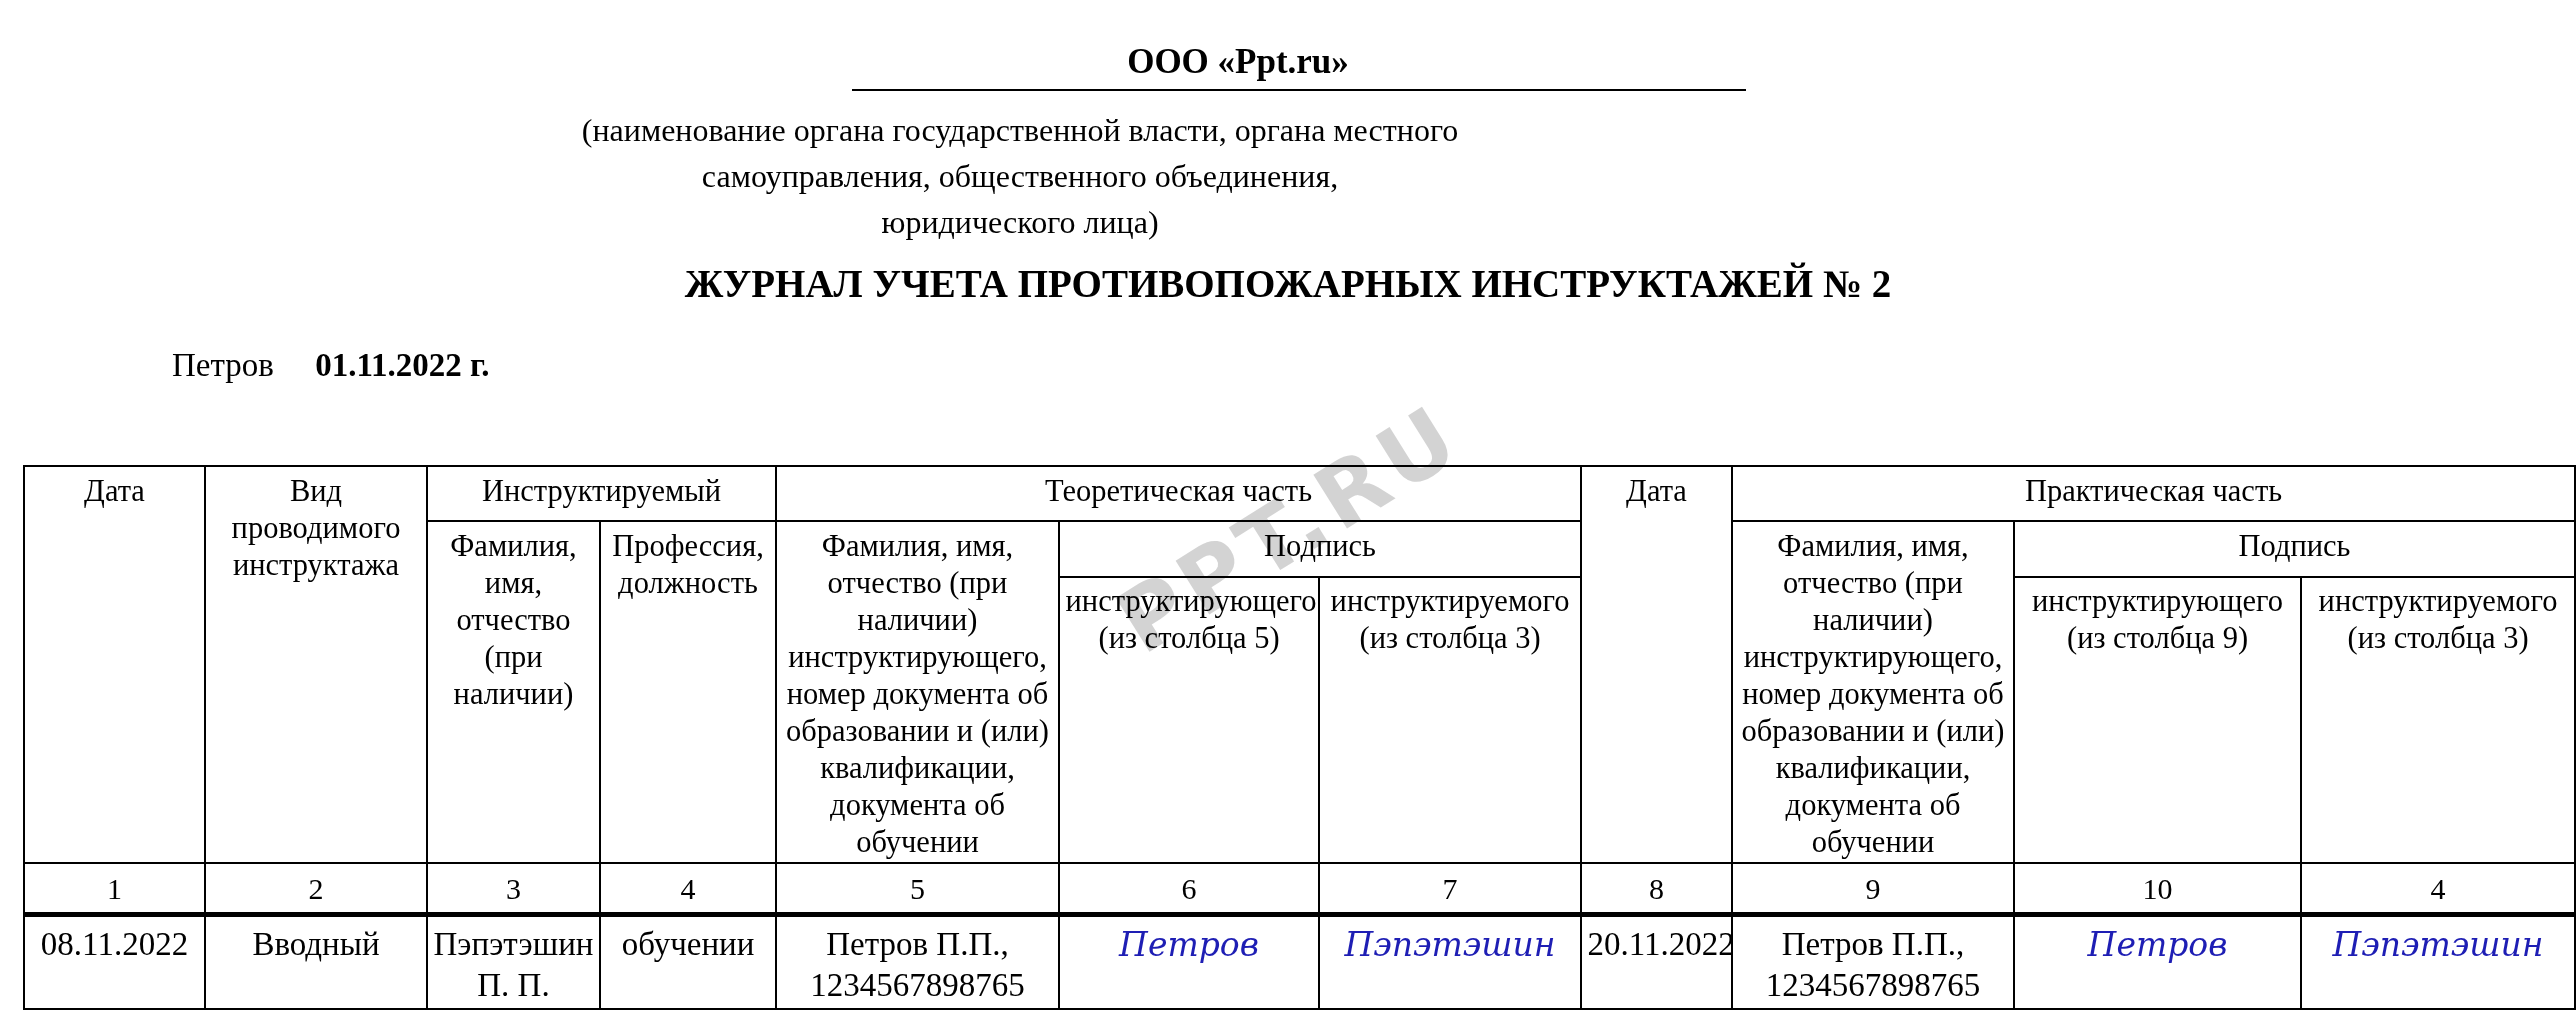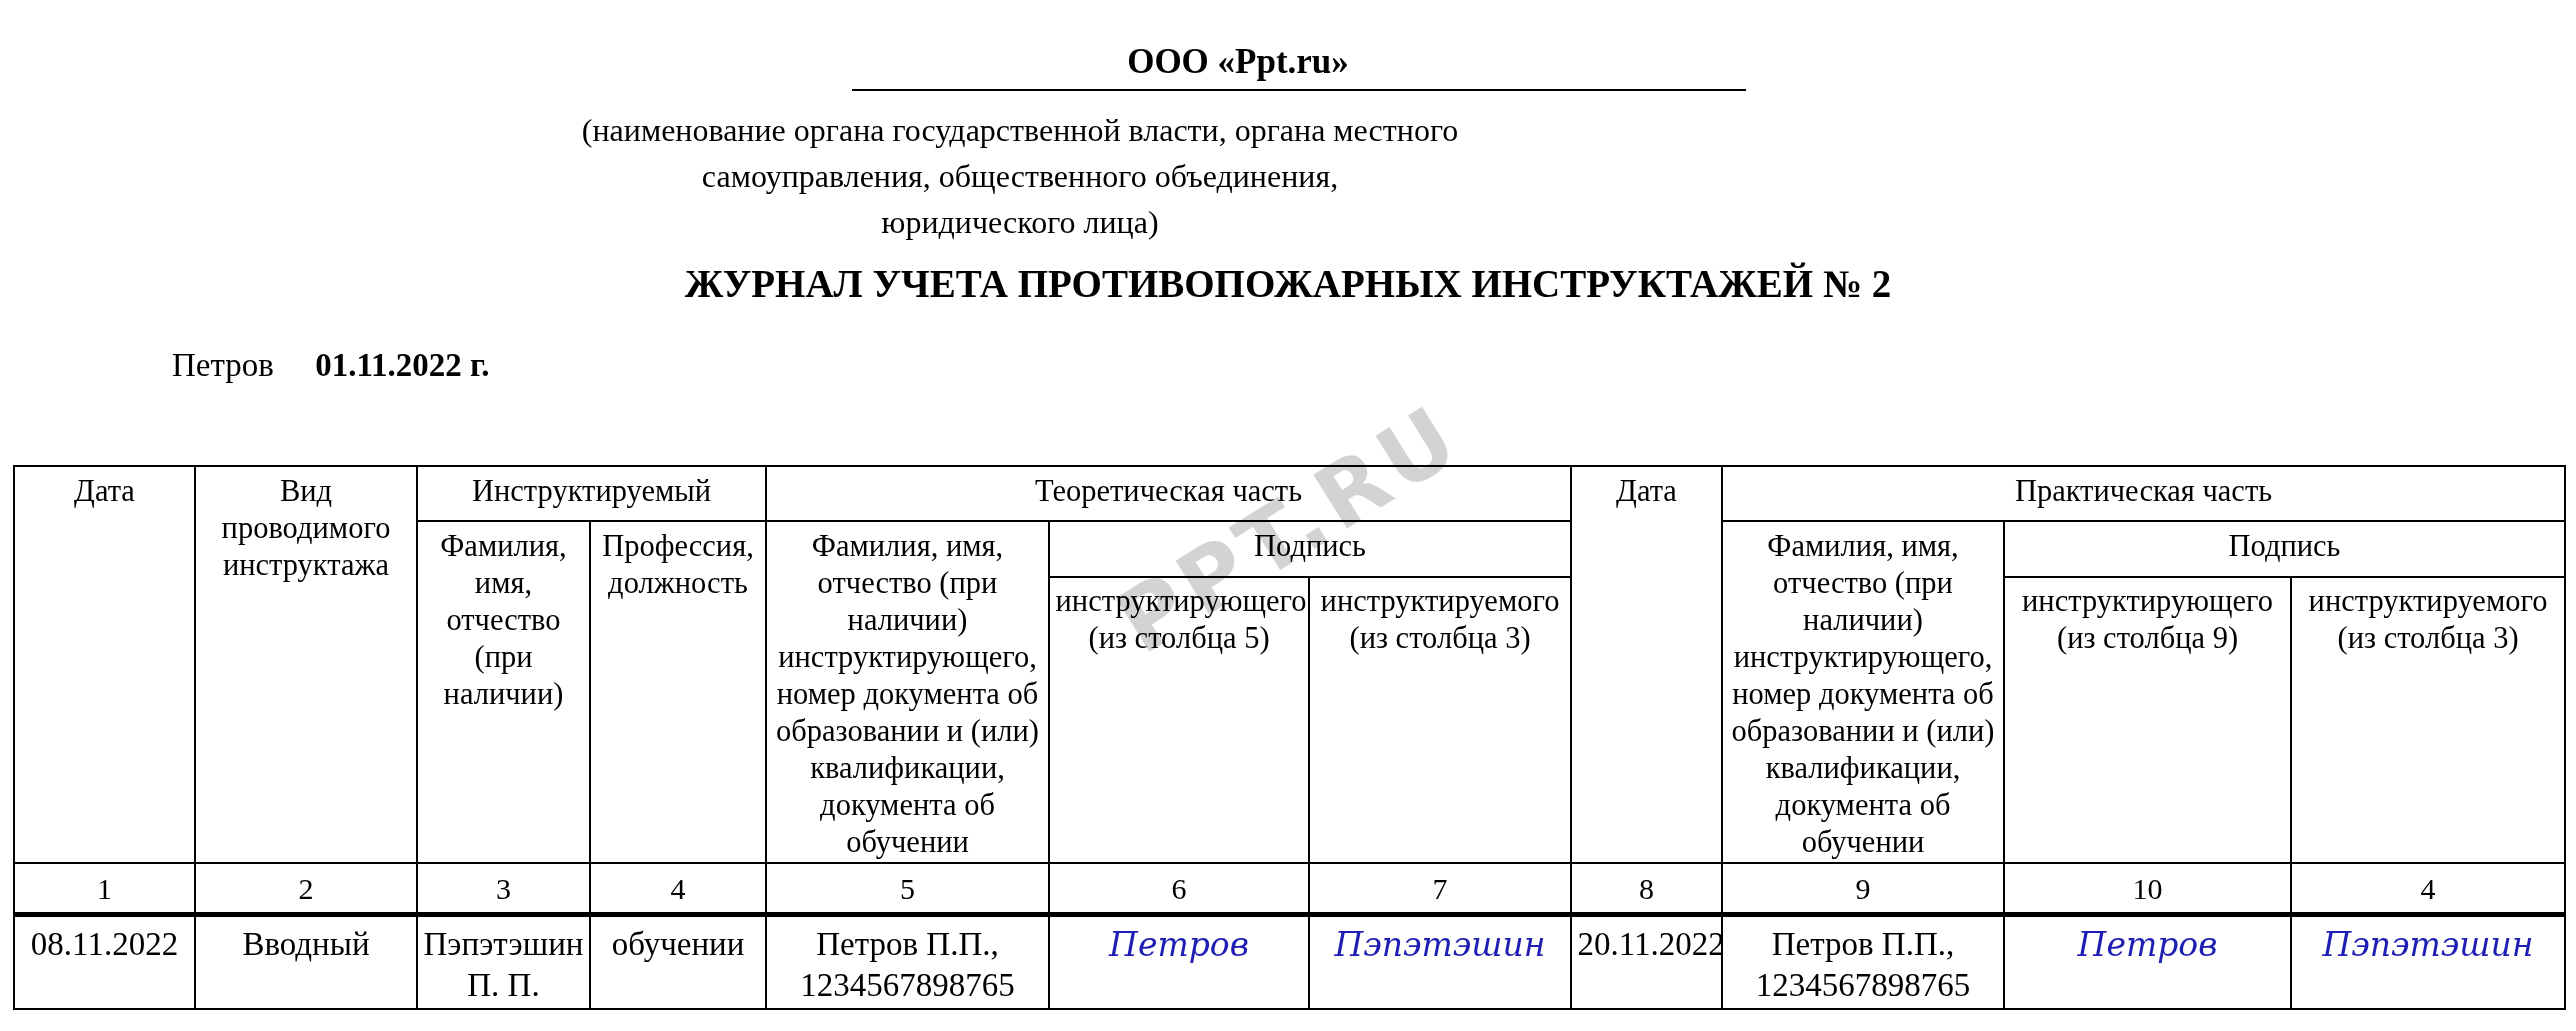--- a/index.html
+++ b/index.html
@@ -70,21 +70,21 @@
     font-size: 87px;
     letter-spacing: 6.5px;
     color: rgba(140,140,140,0.38);
     z-index: 0;
     pointer-events: none;
   }
 
   
   table.journal {
     position: absolute;
-    left: 13px; top: 465px;
+    left: 23px; top: 465px;
     width: 2550px;
     border-collapse: collapse;
     table-layout: fixed;
     z-index: 1;
     background: transparent;
     font-size: 30.5px;
   }
   .journal td {
     border: 2.8px solid #000;
     vertical-align: top;

